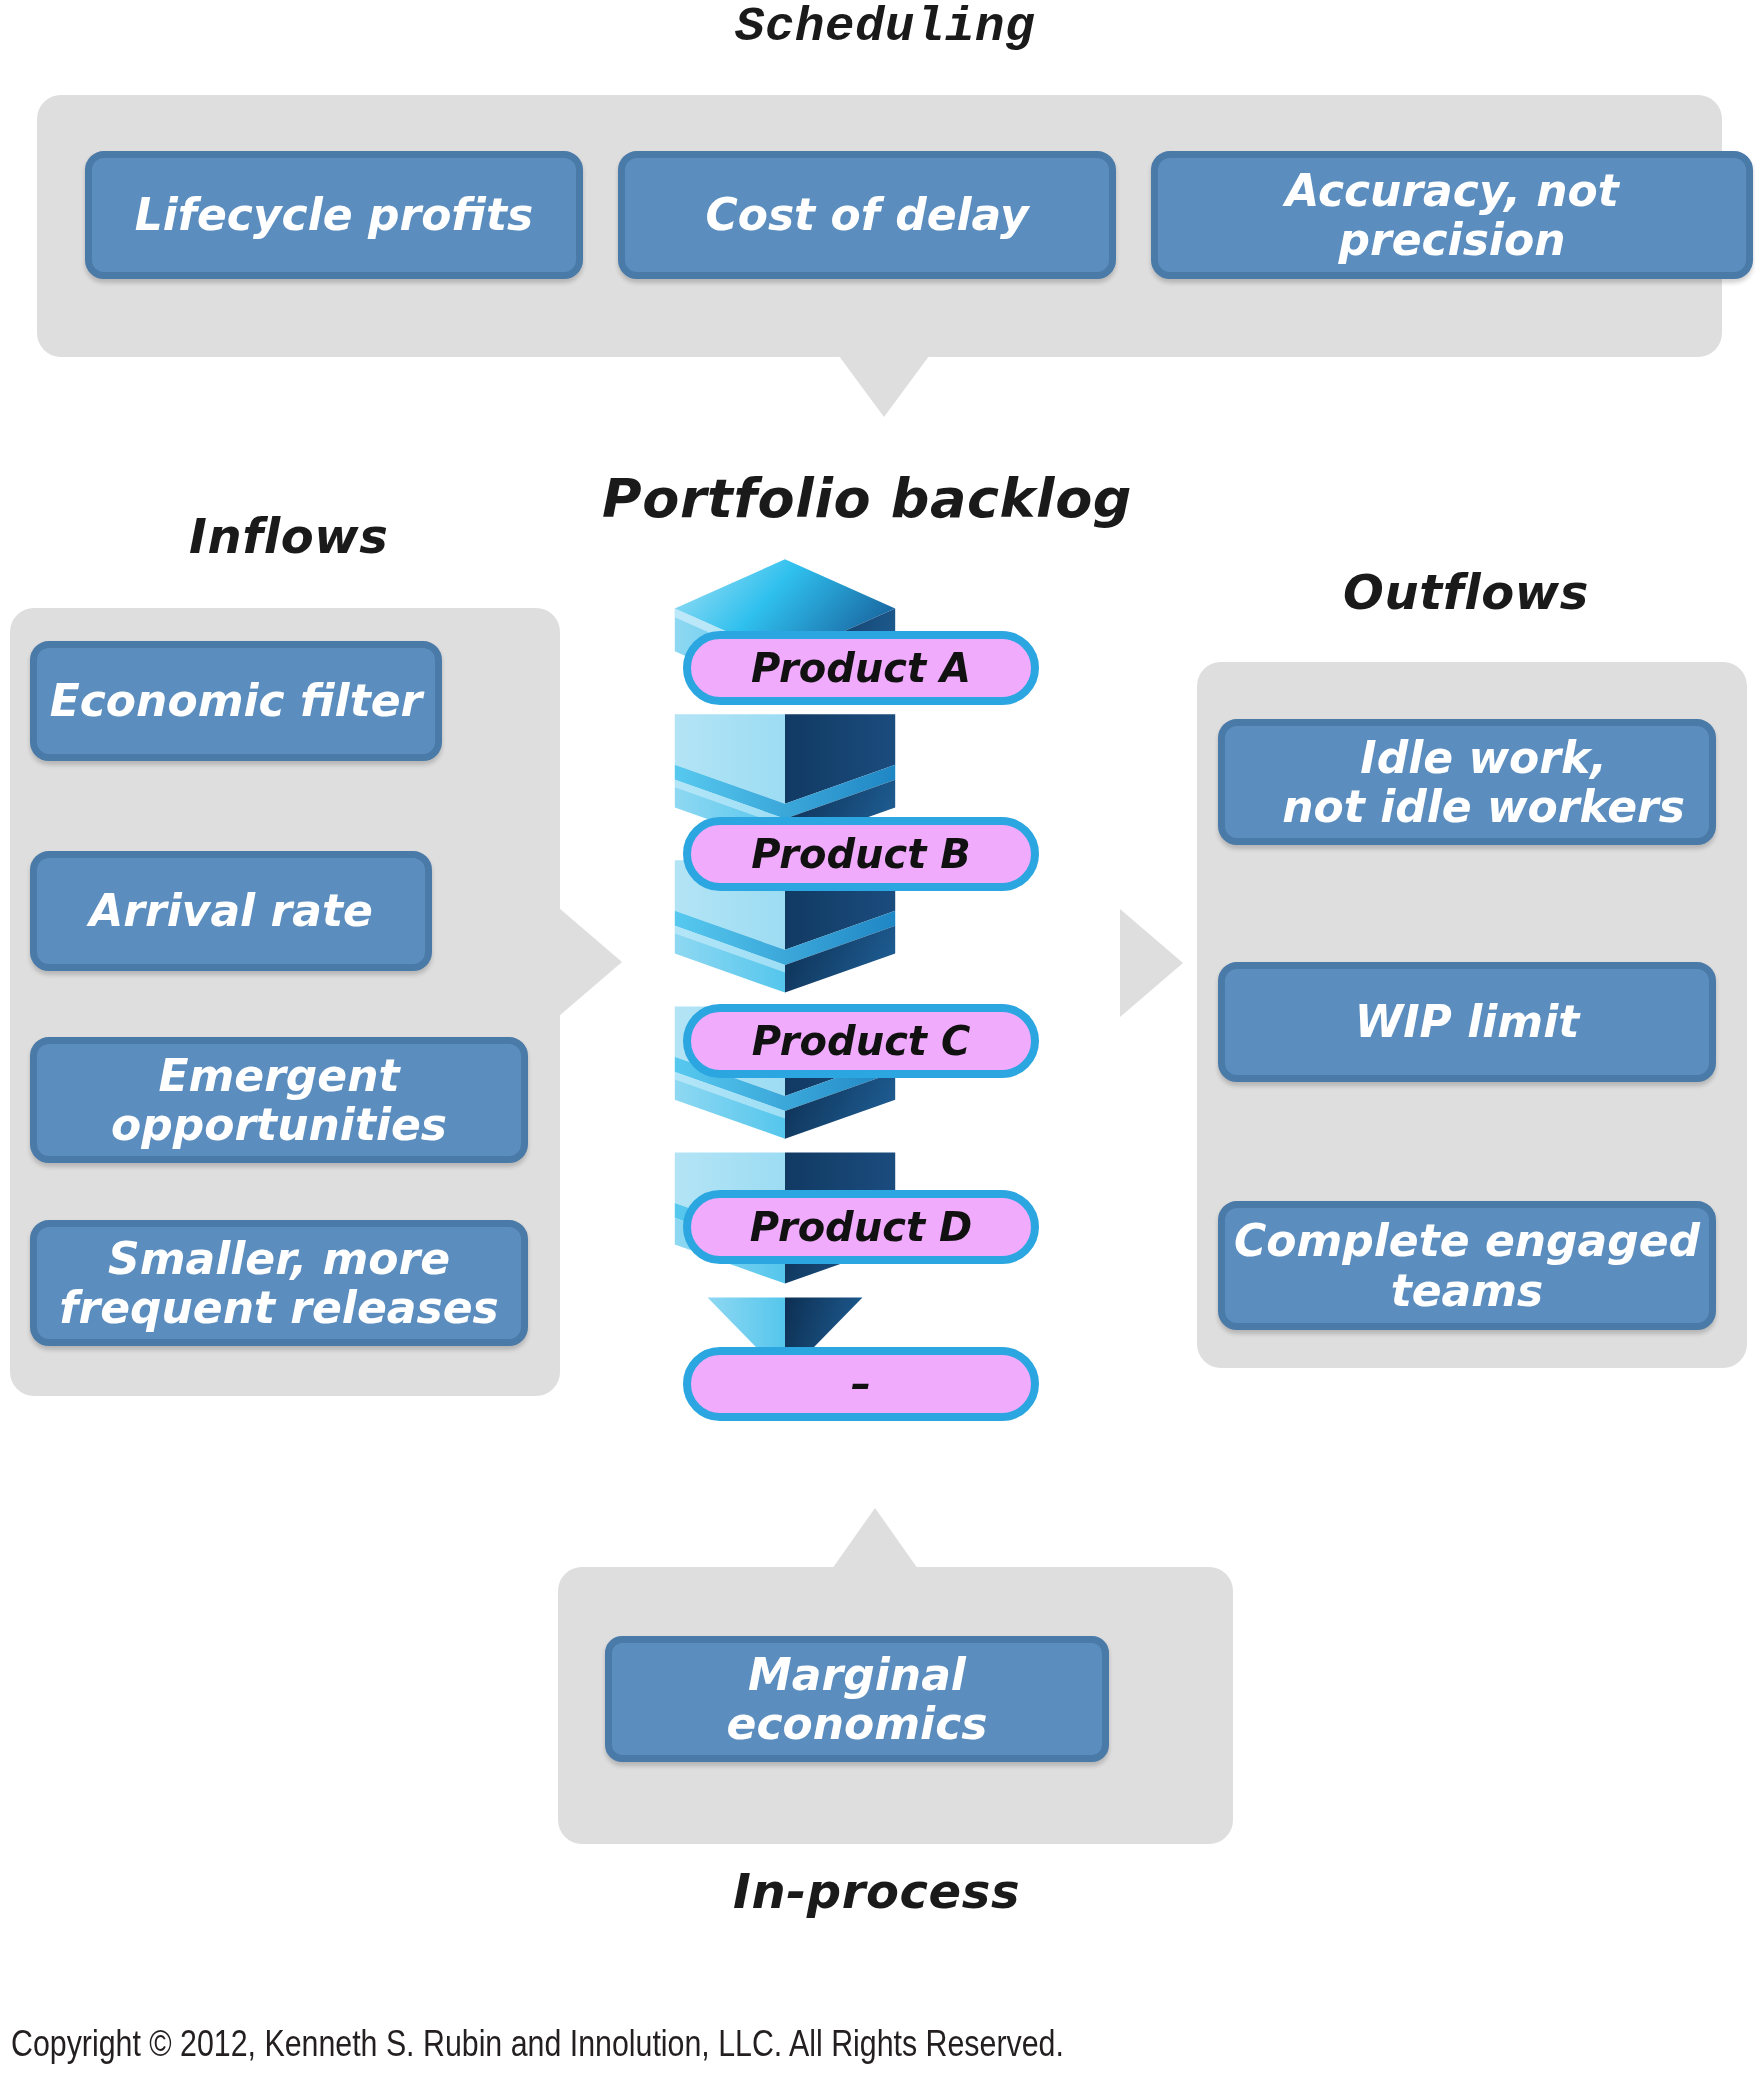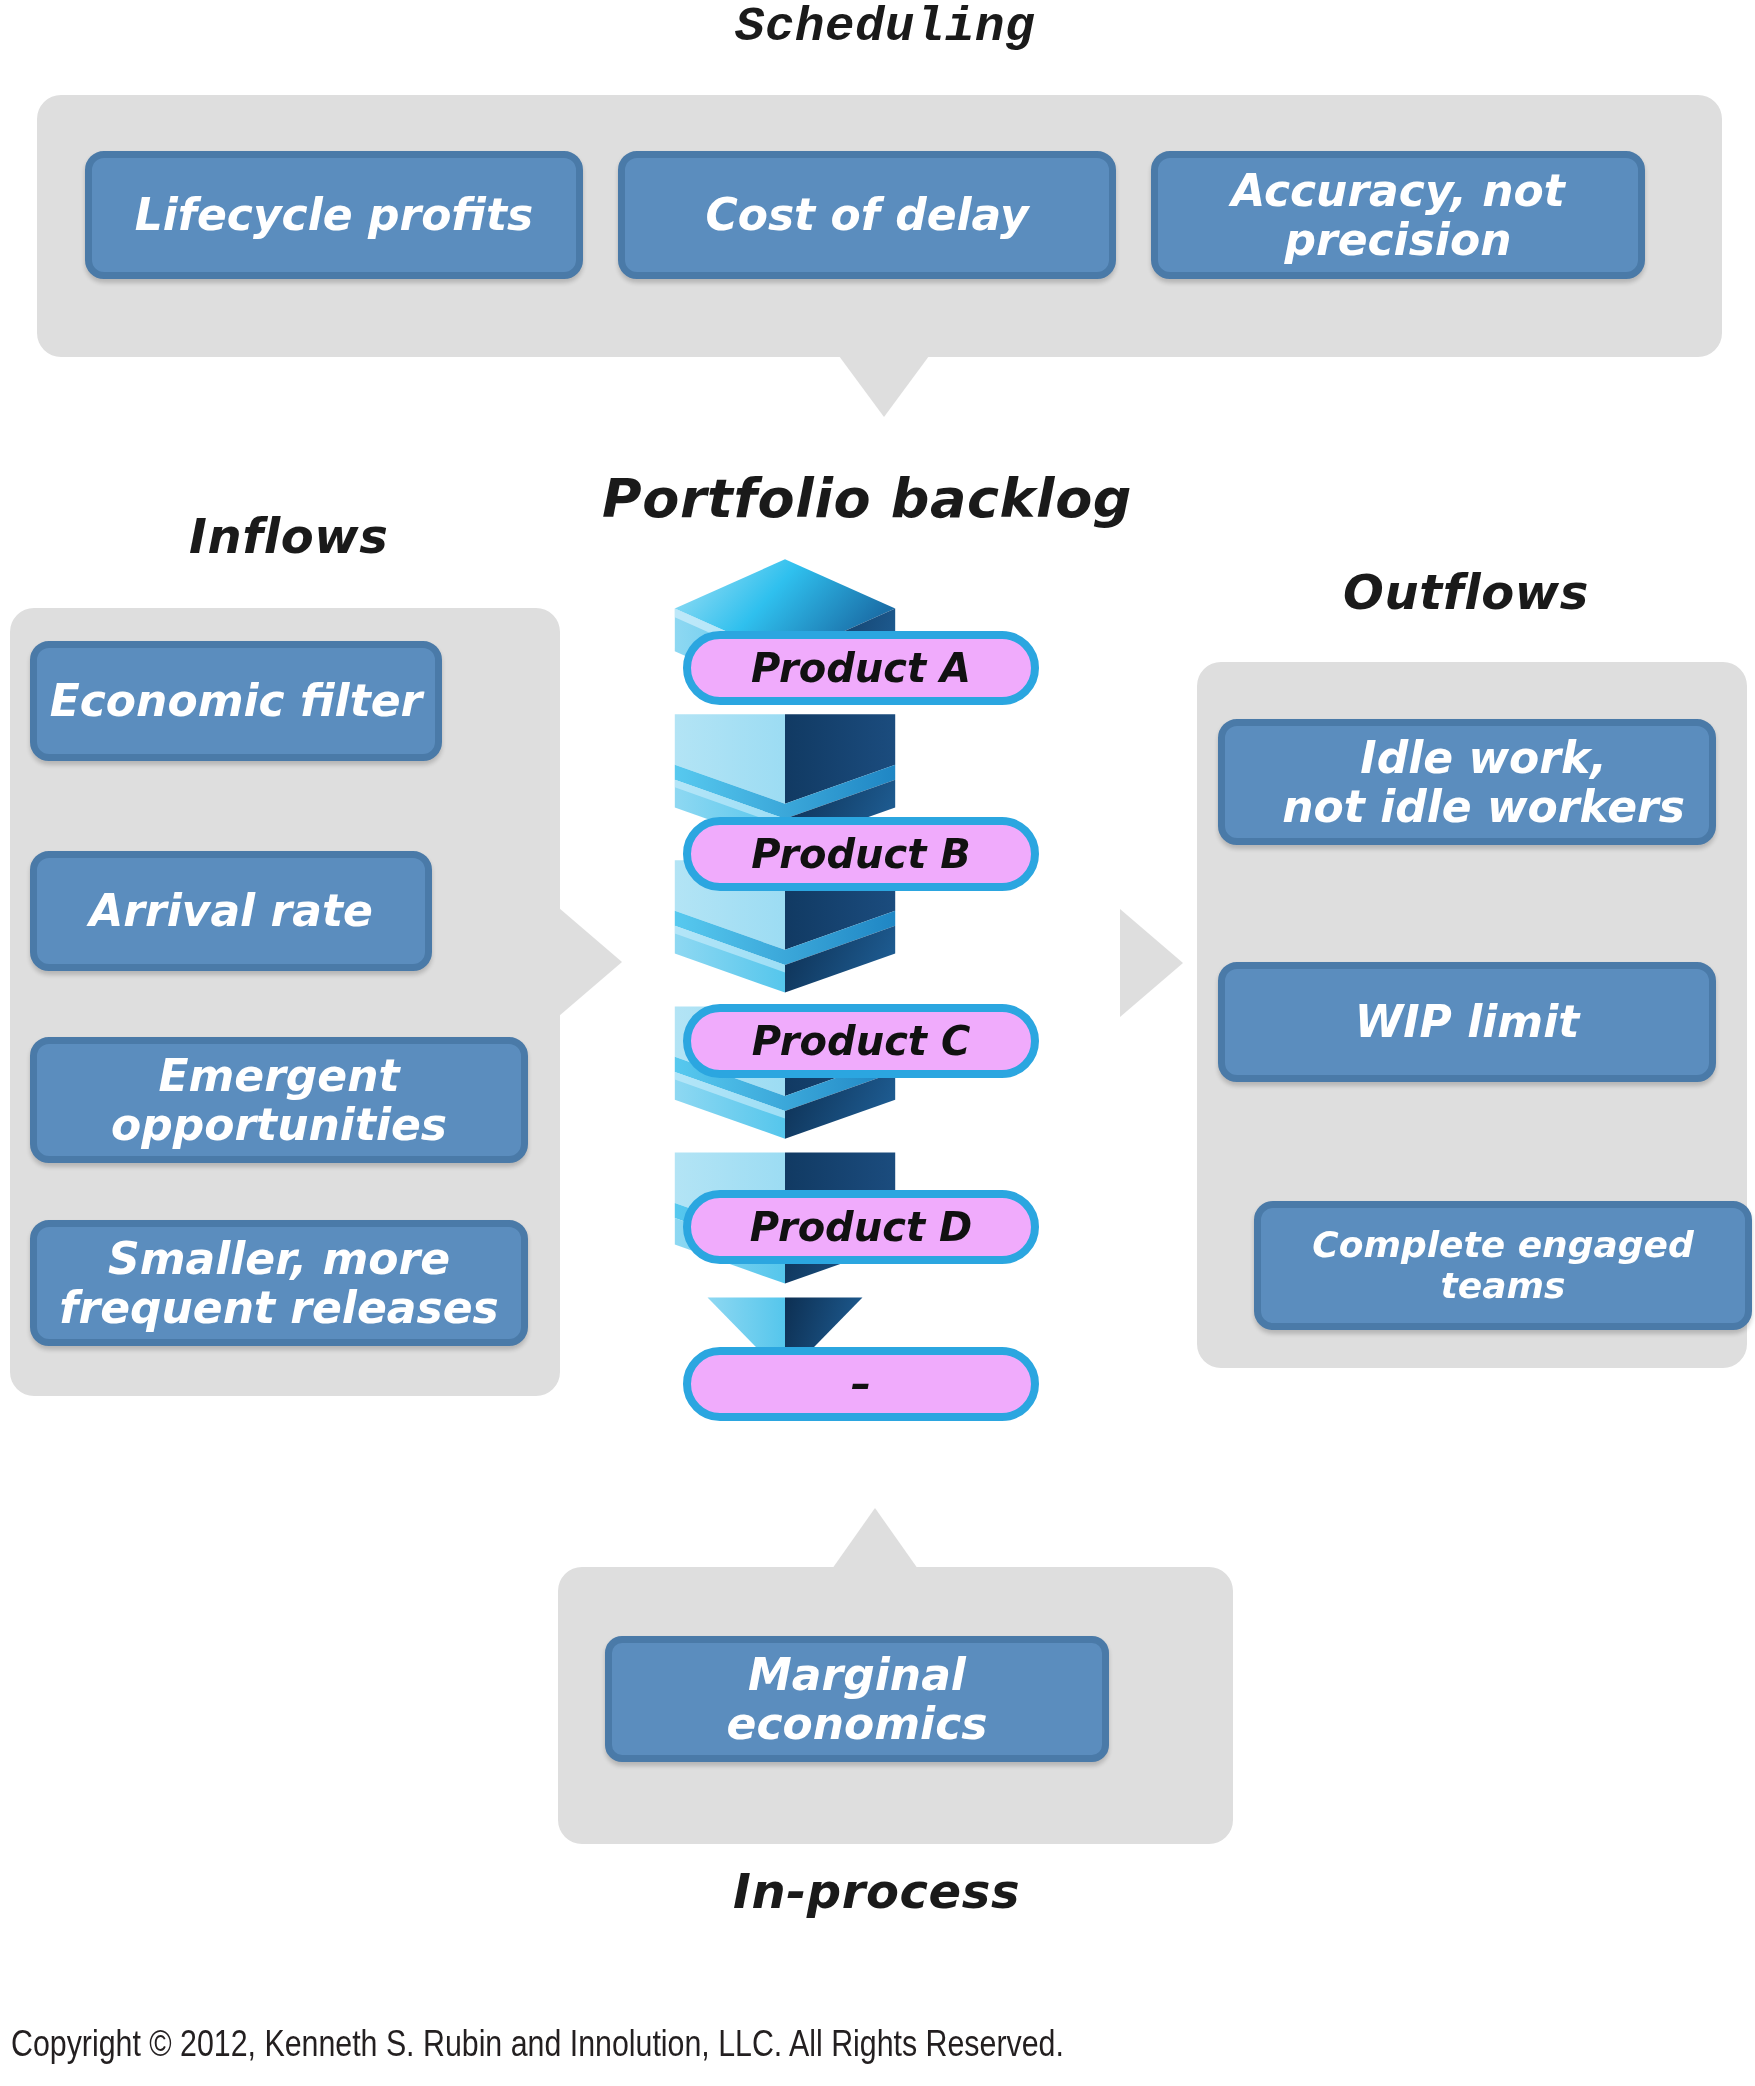--- a/index.html
+++ b/index.html
@@ -54,21 +54,21 @@
 </head>
 <body>
 
 <div class="caption hand" style="left:735px;top:-1.3px;font-size:49px;font-family:Liberation Mono, monospace;">Scheduling</div>
 
 <div class="panel" style="left:37px;top:95px;width:1685px;height:262px;"></div>
 <div class="arrow arrow-down" style="left:839px;top:356px;"></div>
 
 <div class="btn hand" style="left:85px;top:151px;width:498px;height:128px;font-size:44px;white-space:pre-line;">Lifecycle profits</div>
 <div class="btn hand" style="left:618px;top:151px;width:498px;height:128px;font-size:44px;white-space:pre-line;">Cost of delay</div>
-<div class="btn hand" style="left:1151px;top:151px;width:494px;height:128px;font-size:44px;white-space:pre-line;">Accuracy, not
+<div class="btn hand" style="left:1151px;top:151px;width:602px;height:128px;font-size:44px;white-space:pre-line;">Accuracy, not
 precision</div>
 
 <div class="caption hand" style="left:189px;top:508px;font-size:48px;">Inflows</div>
 
 <div class="panel" style="left:10px;top:608px;width:550px;height:788px;"></div>
 <div class="arrow arrow-right" style="left:559px;top:908px;"></div>
 
 <div class="btn hand" style="left:30px;top:641px;width:412px;height:120px;font-size:44px;white-space:pre-line;">Economic filter</div>
 <div class="btn hand" style="left:30px;top:851px;width:402px;height:120px;font-size:44px;white-space:pre-line;">Arrival rate</div>
 <div class="btn hand" style="left:30px;top:1037px;width:498px;height:126px;font-size:44px;white-space:pre-line;">Emergent
@@ -77,21 +77,21 @@
 frequent releases</div>
 
 <div class="caption hand" style="left:1343px;top:564px;font-size:48px;">Outflows</div>
 
 <div class="panel" style="left:1197px;top:662px;width:550px;height:706px;"></div>
 <div class="arrow arrow-right" style="left:1120px;top:909px;"></div>
 
 <div class="btn hand" style="left:1218px;top:719px;width:498px;height:126px;font-size:44px;white-space:pre-line;padding-left:42px;">Idle work,
 not idle workers</div>
 <div class="btn hand" style="left:1218px;top:962px;width:498px;height:120px;font-size:44px;white-space:pre-line;">WIP limit</div>
-<div class="btn hand" style="left:1218px;top:1201px;width:498px;height:129px;font-size:36px;white-space:pre-line;margin-left:36px;">Complete engaged
+<div class="btn hand" style="left:1218px;top:1201px;width:498px;height:129px;font-size:44px;white-space:pre-line;">Complete engaged
 teams</div>
 
 <div class="arrow arrow-up" style="left:832px;top:1508px;"></div>
 <div class="panel" style="left:558px;top:1567px;width:675px;height:277px;"></div>
 
 <div class="btn hand" style="left:605px;top:1636px;width:504px;height:126px;font-size:44px;white-space:pre-line;border-radius:17px;">Marginal economics</div>
 
 <div class="caption hand" style="left:733px;top:1863px;font-size:48px;">In-process</div>
 
 <div class="caption hand" style="left:602px;top:467px;font-size:54px;">Portfolio backlog</div>

